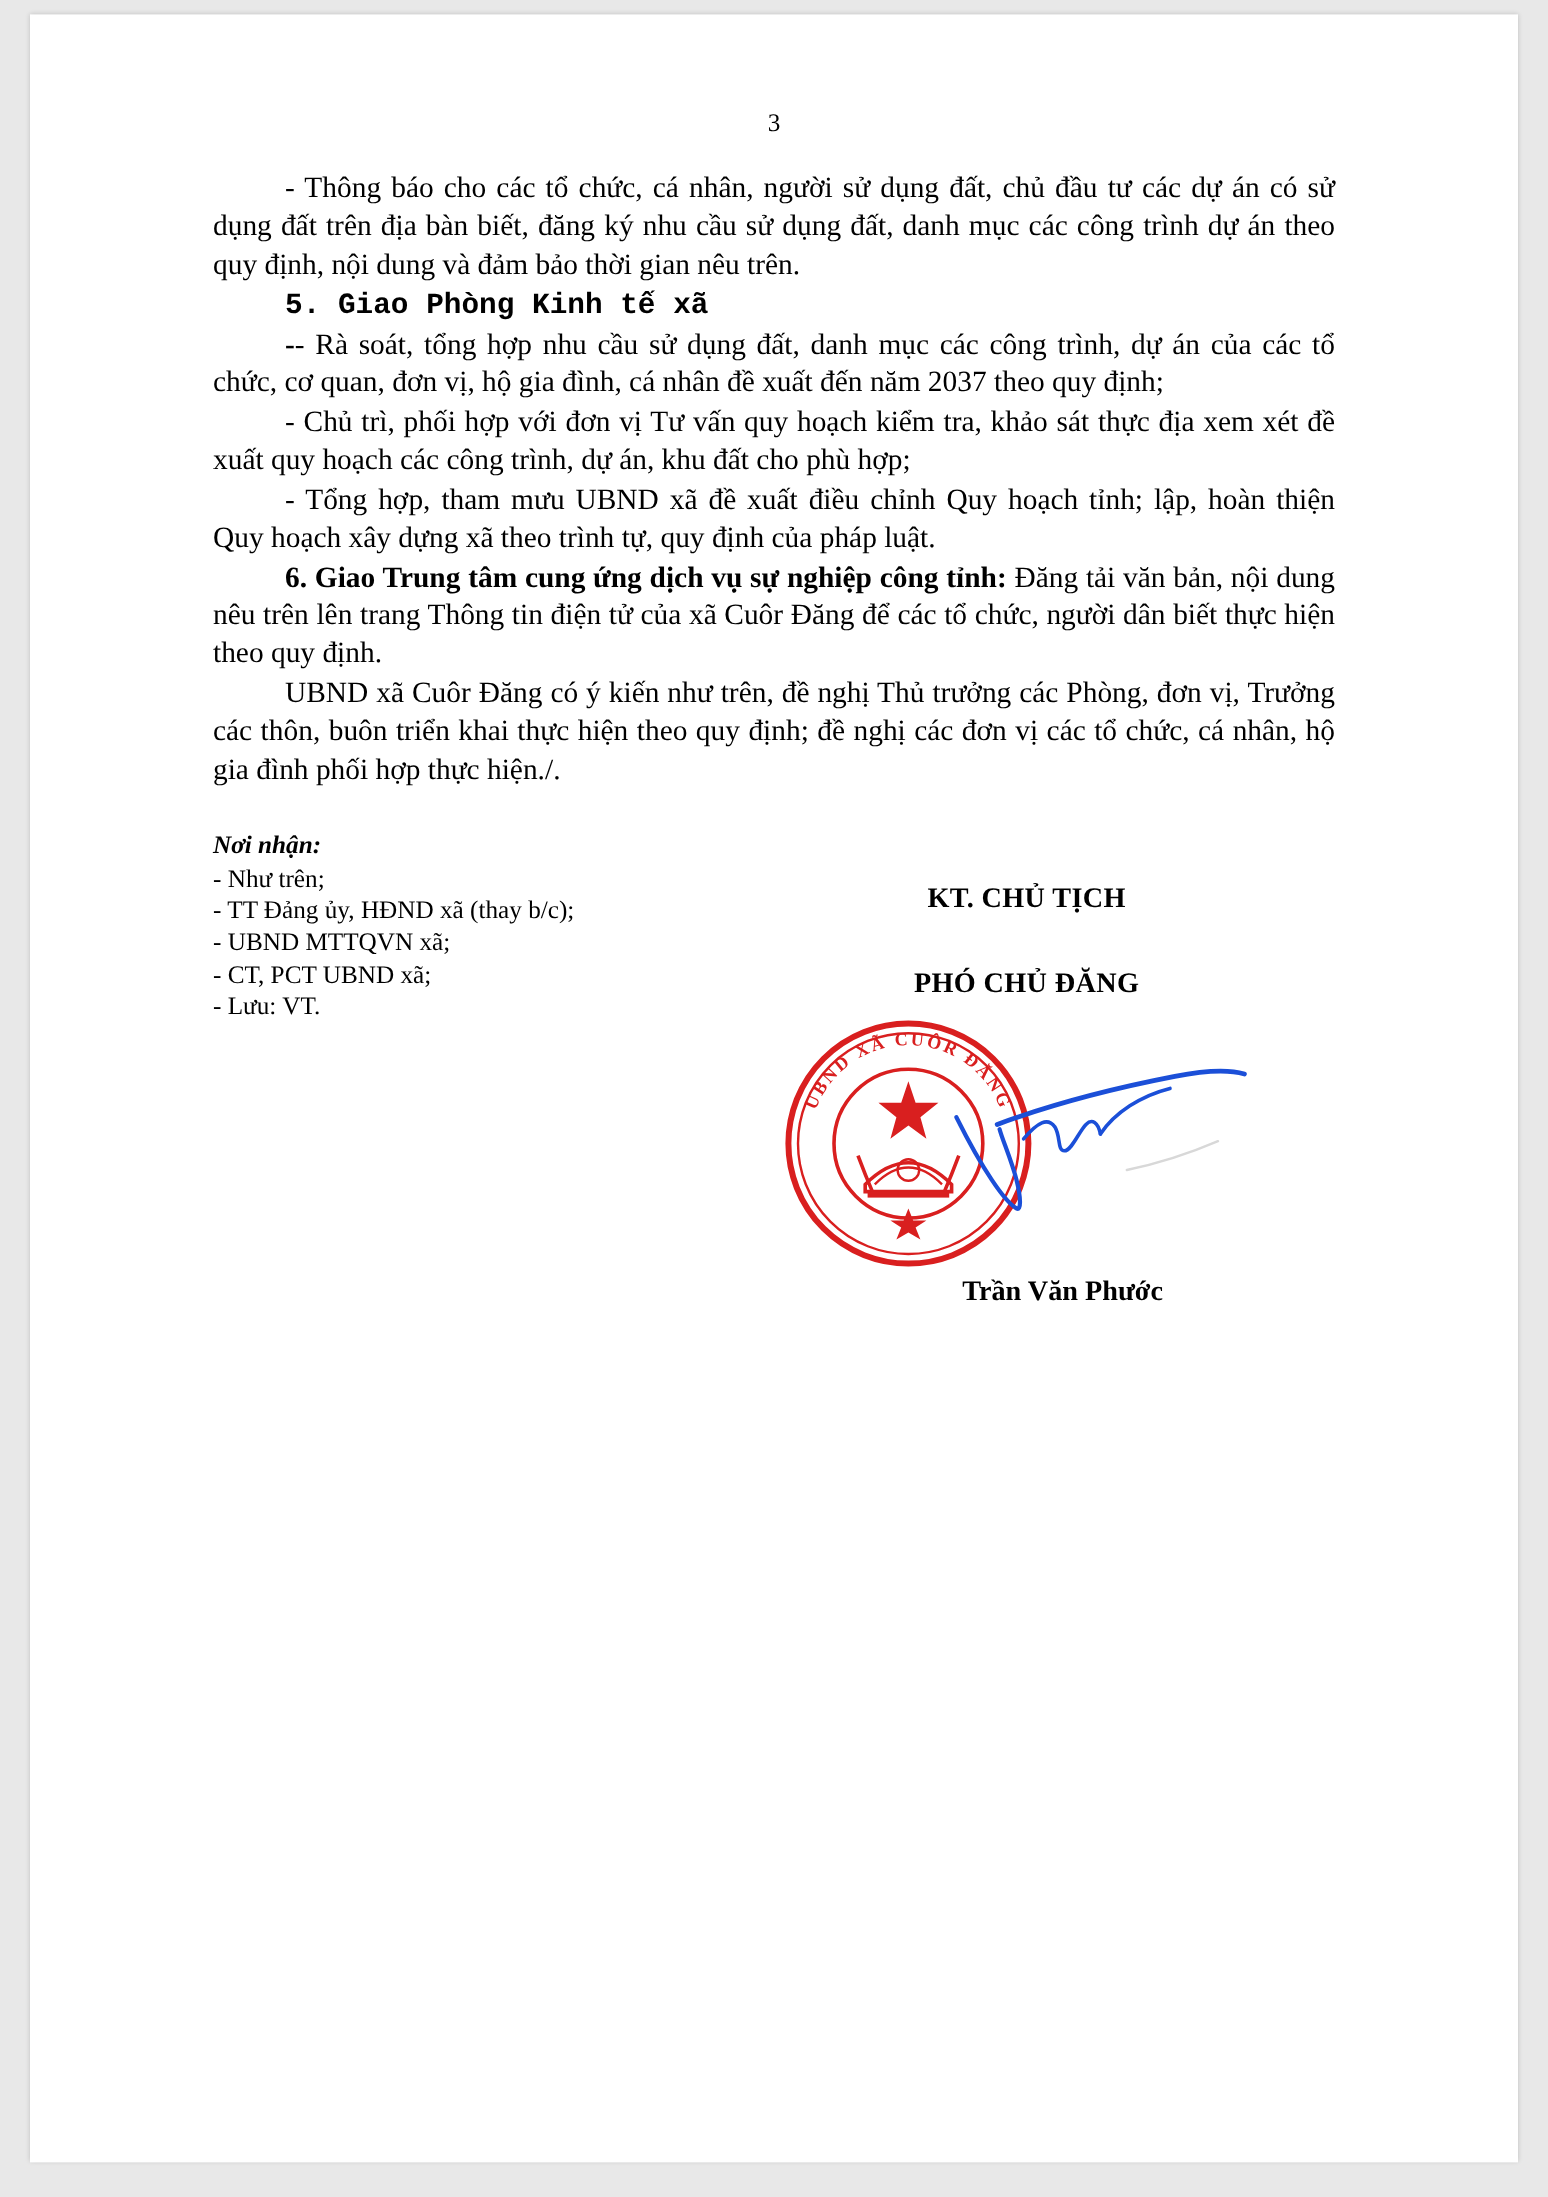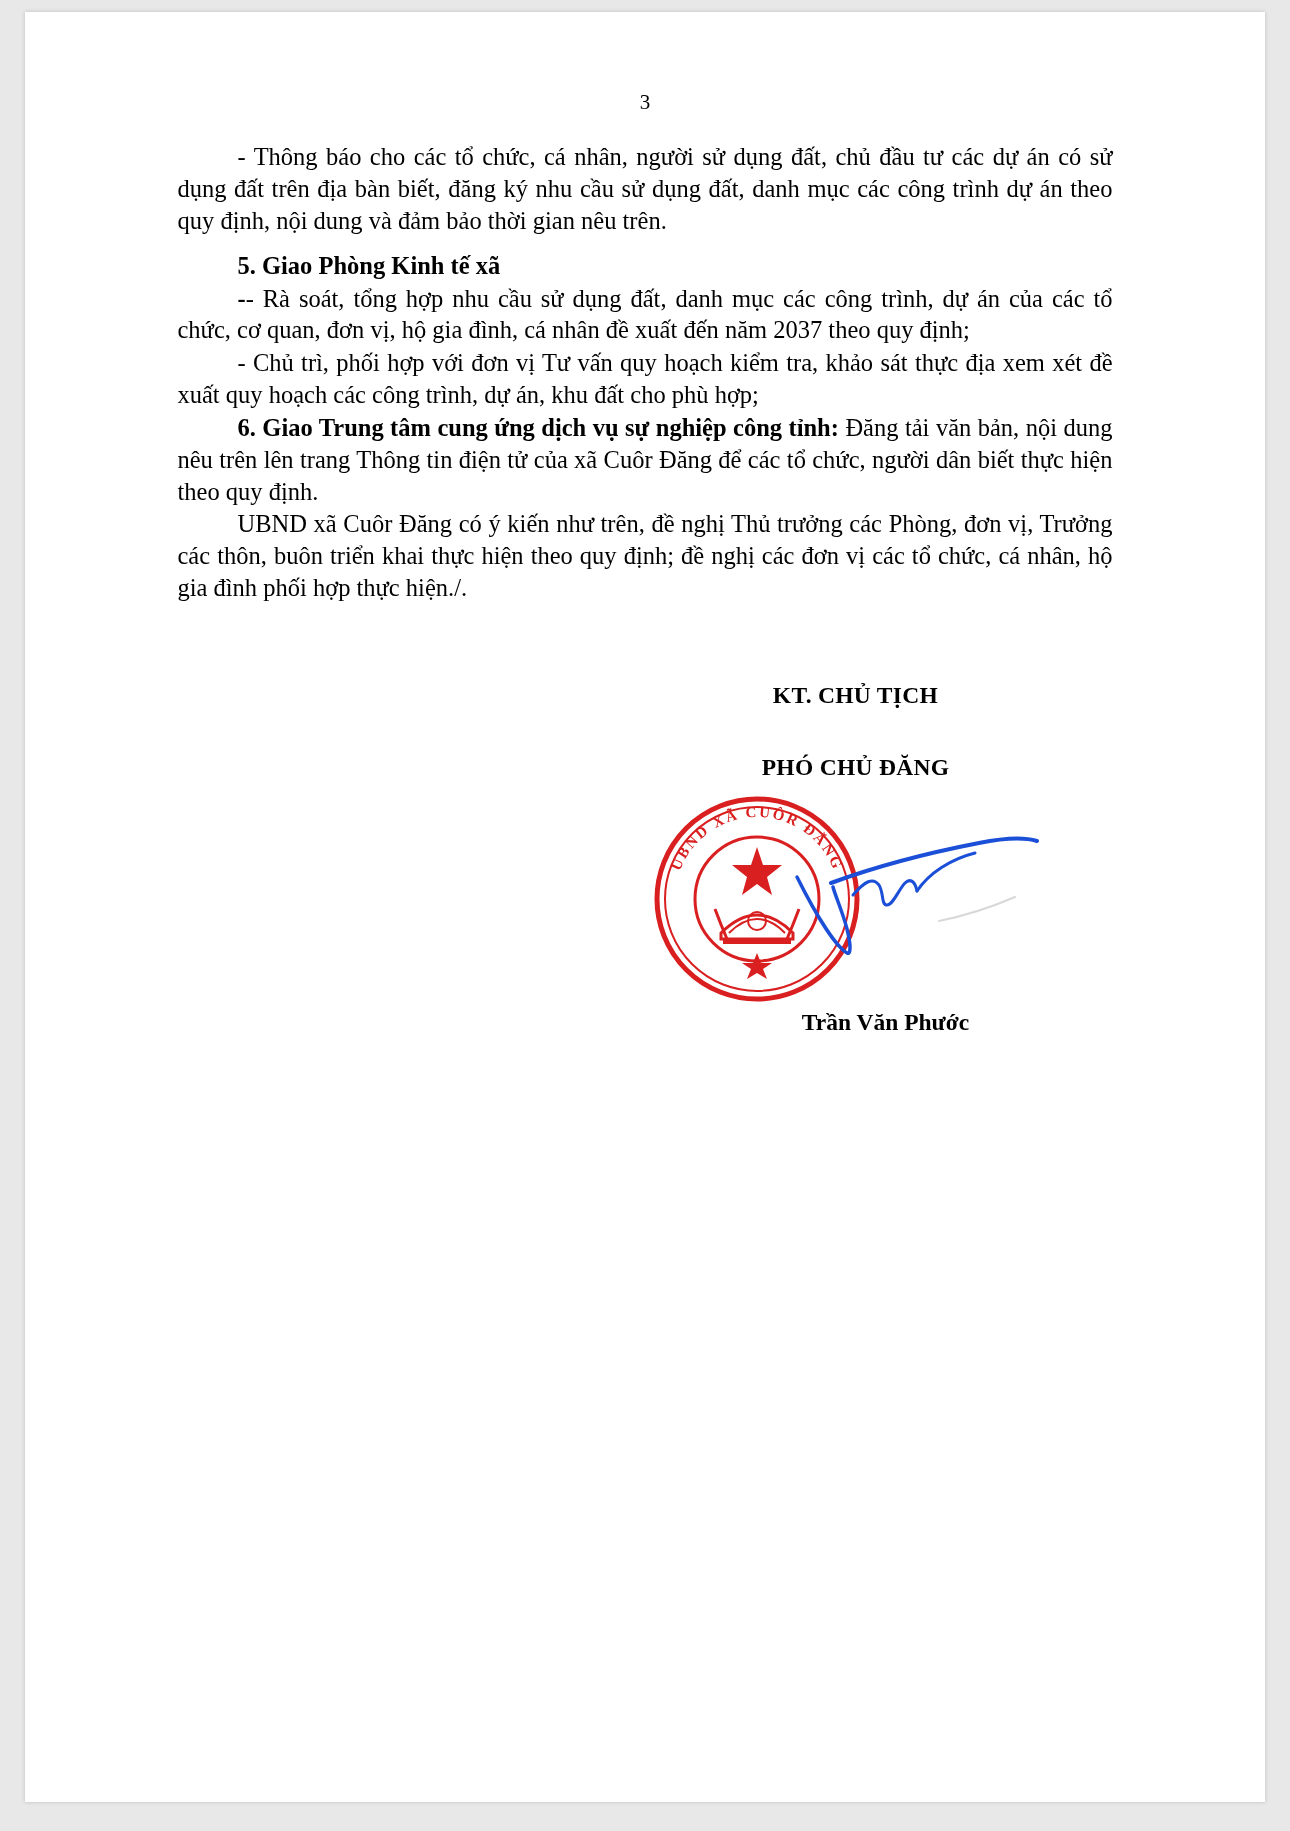--- a/index.html
+++ b/index.html
@@ -40,22 +40,23 @@
     text-indent: 60px;
     color: #000;
   }
   .b {
     font-weight: bold;
   }
   .heading {
     font-size: 24.5px;
     font-weight: bold;
     text-indent: 60px;
-    margin: 15px 0 3px 0;
-    color: #000;
+    margin: 5px 0 3px 0;
+    color: #000;
+    font-family: Liberation Mono, monospace;
   }
   .sig-block {
     position: relative;
     margin-top: 34px;
     height: 320px;
   }
   .recipients {
     position: absolute;
     left: 0;
     top: 0;
@@ -126,27 +127,36 @@
   <div class="content">
 
     <p class="para">- Thông báo cho các tổ chức, cá nhân, người sử dụng đất, chủ đầu tư các dự án có sử dụng đất trên địa bàn biết, đăng ký nhu cầu sử dụng đất, danh mục các công trình dự án theo quy định, nội dung và đảm bảo thời gian nêu trên.</p>
 
     <div class="heading">5. Giao Phòng Kinh tế xã</div>
 
     <p class="para"><span class="b">-</span><span>- Rà soát, tổng hợp nhu cầu sử dụng đất, danh mục các công trình, dự án của các tổ chức, cơ quan, đơn vị, hộ gia đình, cá nhân đề xuất đến năm 2037 theo quy định;</span></p>
 
     <p class="para">- Chủ trì, phối hợp với đơn vị Tư vấn quy hoạch kiểm tra, khảo sát thực địa xem xét đề xuất quy hoạch các công trình, dự án, khu đất cho phù hợp;</p>
 
+    <p class="para">- Tổng hợp, tham mưu UBND xã đề xuất điều chỉnh Quy hoạch tỉnh; lập, hoàn thiện Quy hoạch xây dựng xã theo trình tự, quy định của pháp luật.</p>
 
     <p class="para"><span class="b">6. Giao Trung tâm cung ứng dịch vụ sự nghiệp công tỉnh:</span><span> Đăng tải văn bản, nội dung nêu trên lên trang Thông tin điện tử của xã Cuôr Đăng để các tổ chức, người dân biết thực hiện theo quy định.</span></p>
 
     <p class="para">UBND xã Cuôr Đăng có ý kiến như trên, đề nghị Thủ trưởng các Phòng, đơn vị, Trưởng các thôn, buôn triển khai thực hiện theo quy định; đề nghị các đơn vị các tổ chức, cá nhân, hộ gia đình phối hợp thực hiện./.</p>
 
     <div class="sig-block">
 
+      <div class="recipients">
+        <div class="title">Nơi nhận:</div>
+        <div class="line">- Như trên;</div>
+        <div class="line">- TT Đảng ủy, HĐND xã (thay b/c);</div>
+        <div class="line">- UBND MTTQVN xã;</div>
+        <div class="line">- CT, PCT UBND xã;</div>
+        <div class="line">- Lưu: VT.</div>
+      </div>
 
       <div class="signer">
         <div class="role">KT. CHỦ TỊCH</div>
         <div class="role">PHÓ CHỦ ĐĂNG</div>
 
         <div class="stamp-area">
 
           <svg class="stamp" viewBox="0 0 212 212">
             <defs>
               <path id="arcTop" d="M 106,106 m -82,0 a 82,82 0 1,1 164,0" fill="none"></path>

